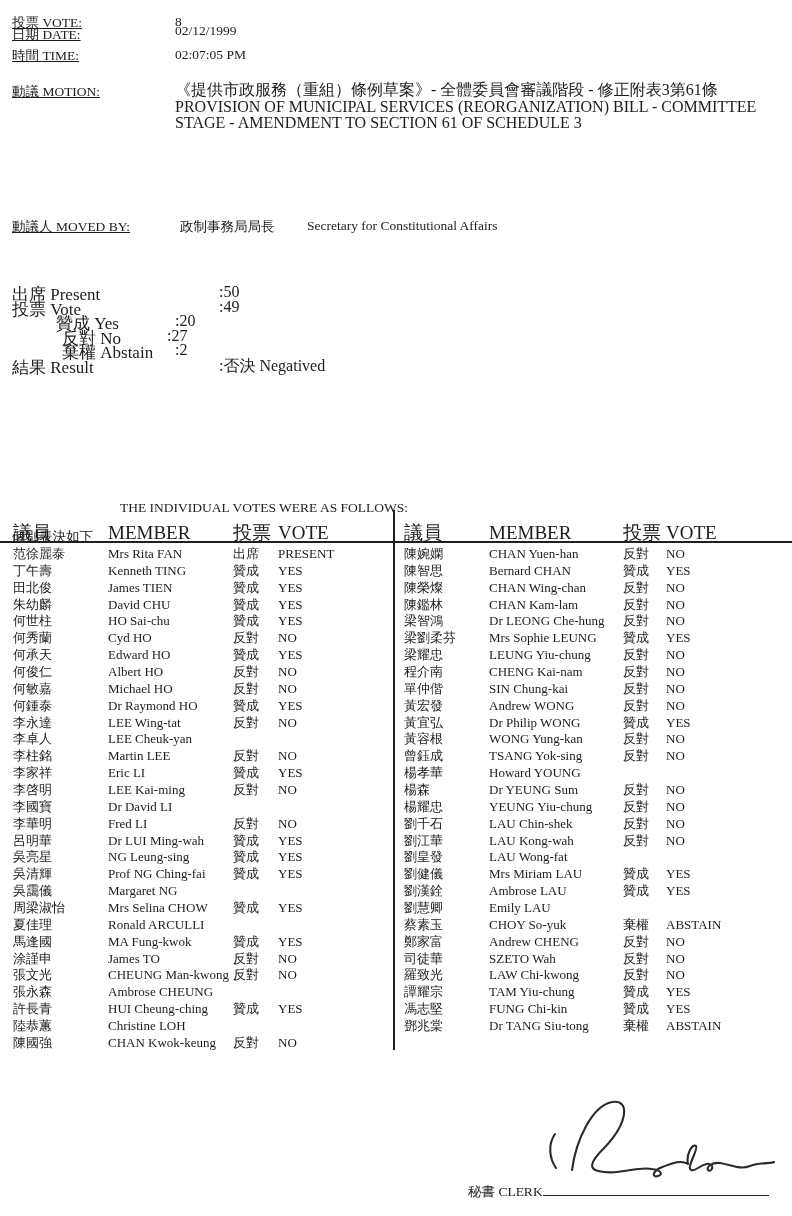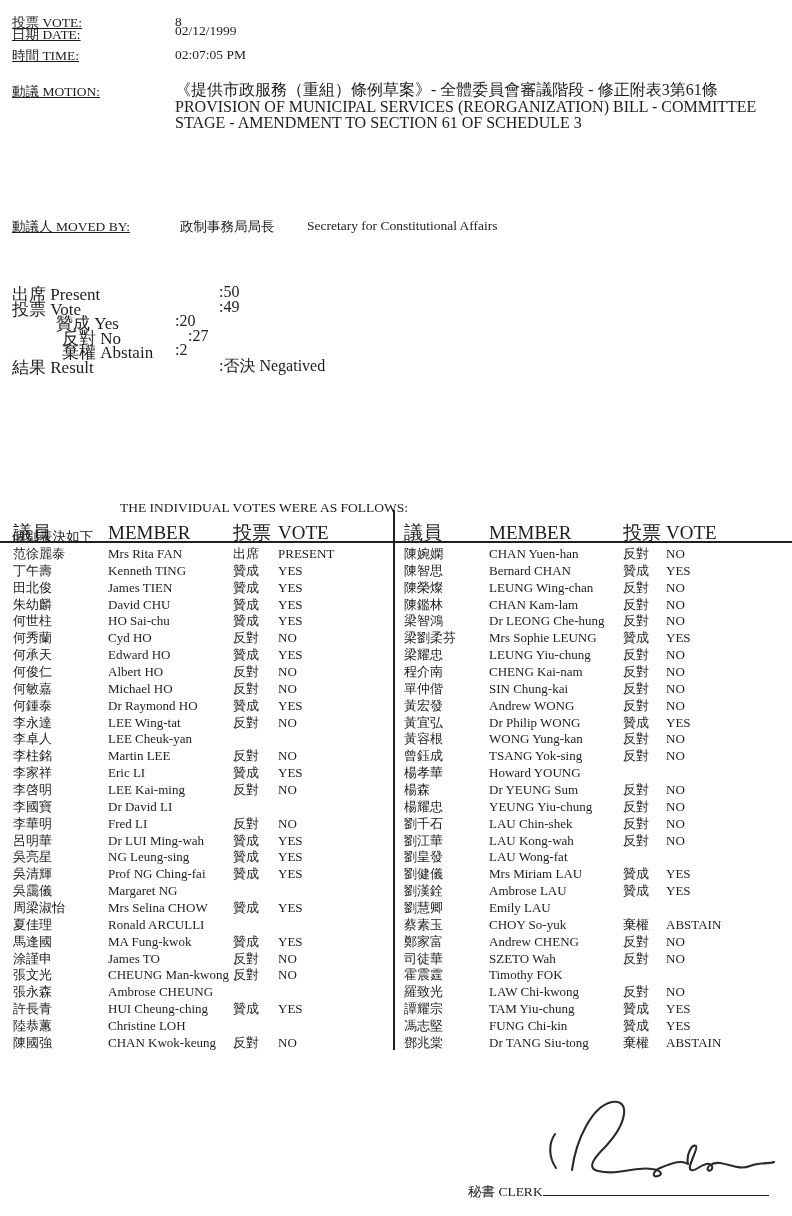--- a/index.html
+++ b/index.html
@@ -50,21 +50,21 @@
 <div class="abs sum-label" style="left:12px;top:283px">出席 Present</div>
 <div class="abs sum-value" style="left:219px;top:283px">:50</div>
 
 <div class="abs sum-label" style="left:12px;top:297.5px">投票 Vote</div>
 <div class="abs sum-value" style="left:219px;top:297.5px">:49</div>
 
 <div class="abs sum-label" style="left:56px;top:312px">贊成 Yes</div>
 <div class="abs sum-value" style="left:175px;top:312px">:20</div>
 
 <div class="abs sum-label" style="left:62px;top:326.5px">反對 No</div>
-<div class="abs sum-value" style="left:188px;top:326.5px">:27</div>
+<div class="abs sum-value" style="left:167px;top:326.5px">:27</div>
 
 <div class="abs sum-label" style="left:62px;top:341px">棄權 Abstain</div>
 <div class="abs sum-value" style="left:175px;top:341px">:2</div>
 
 <div class="abs sum-label" style="left:12px;top:355.5px">結果 Result</div>
 <div class="abs sum-value" style="left:219px;top:355.5px">:否決 Negatived</div>
 
 <div class="abs heading" style="left:12px;top:528px">個別表決如下</div>
 <div class="abs heading" style="left:120px;top:500px">THE INDIVIDUAL VOTES WERE AS FOLLOWS:</div>
 
@@ -308,21 +308,21 @@
 
     <div class="vrow vrow-r">
       <span class="c">陳智思</span>
       <span class="c">Bernard CHAN</span>
       <span class="c">贊成</span>
       <span class="c">YES</span>
     </div>
 
     <div class="vrow vrow-r">
       <span class="c">陳榮燦</span>
-      <span class="c">LEUNG Wing-chan</span>
+      <span class="c">CHAN Wing-chan</span>
       <span class="c">反對</span>
       <span class="c">NO</span>
     </div>
 
     <div class="vrow vrow-r">
       <span class="c">陳鑑林</span>
       <span class="c">CHAN Kam-lam</span>
       <span class="c">反對</span>
       <span class="c">NO</span>
     </div>
@@ -467,26 +467,20 @@
       <span class="c">NO</span>
     </div>
 
     <div class="vrow vrow-r">
       <span class="c">司徒華</span>
       <span class="c">SZETO Wah</span>
       <span class="c">反對</span>
       <span class="c">NO</span>
     </div>
 
-    <div class="vrow vrow-r">
-      <span class="c">霍震霆</span>
-      <span class="c">Timothy FOK</span>
-      <span class="c"></span>
-      <span class="c"></span>
-    </div>
 
     <div class="vrow vrow-r">
       <span class="c">羅致光</span>
       <span class="c">LAW Chi-kwong</span>
       <span class="c">反對</span>
       <span class="c">NO</span>
     </div>
 
     <div class="vrow vrow-r">
       <span class="c">譚耀宗</span>

